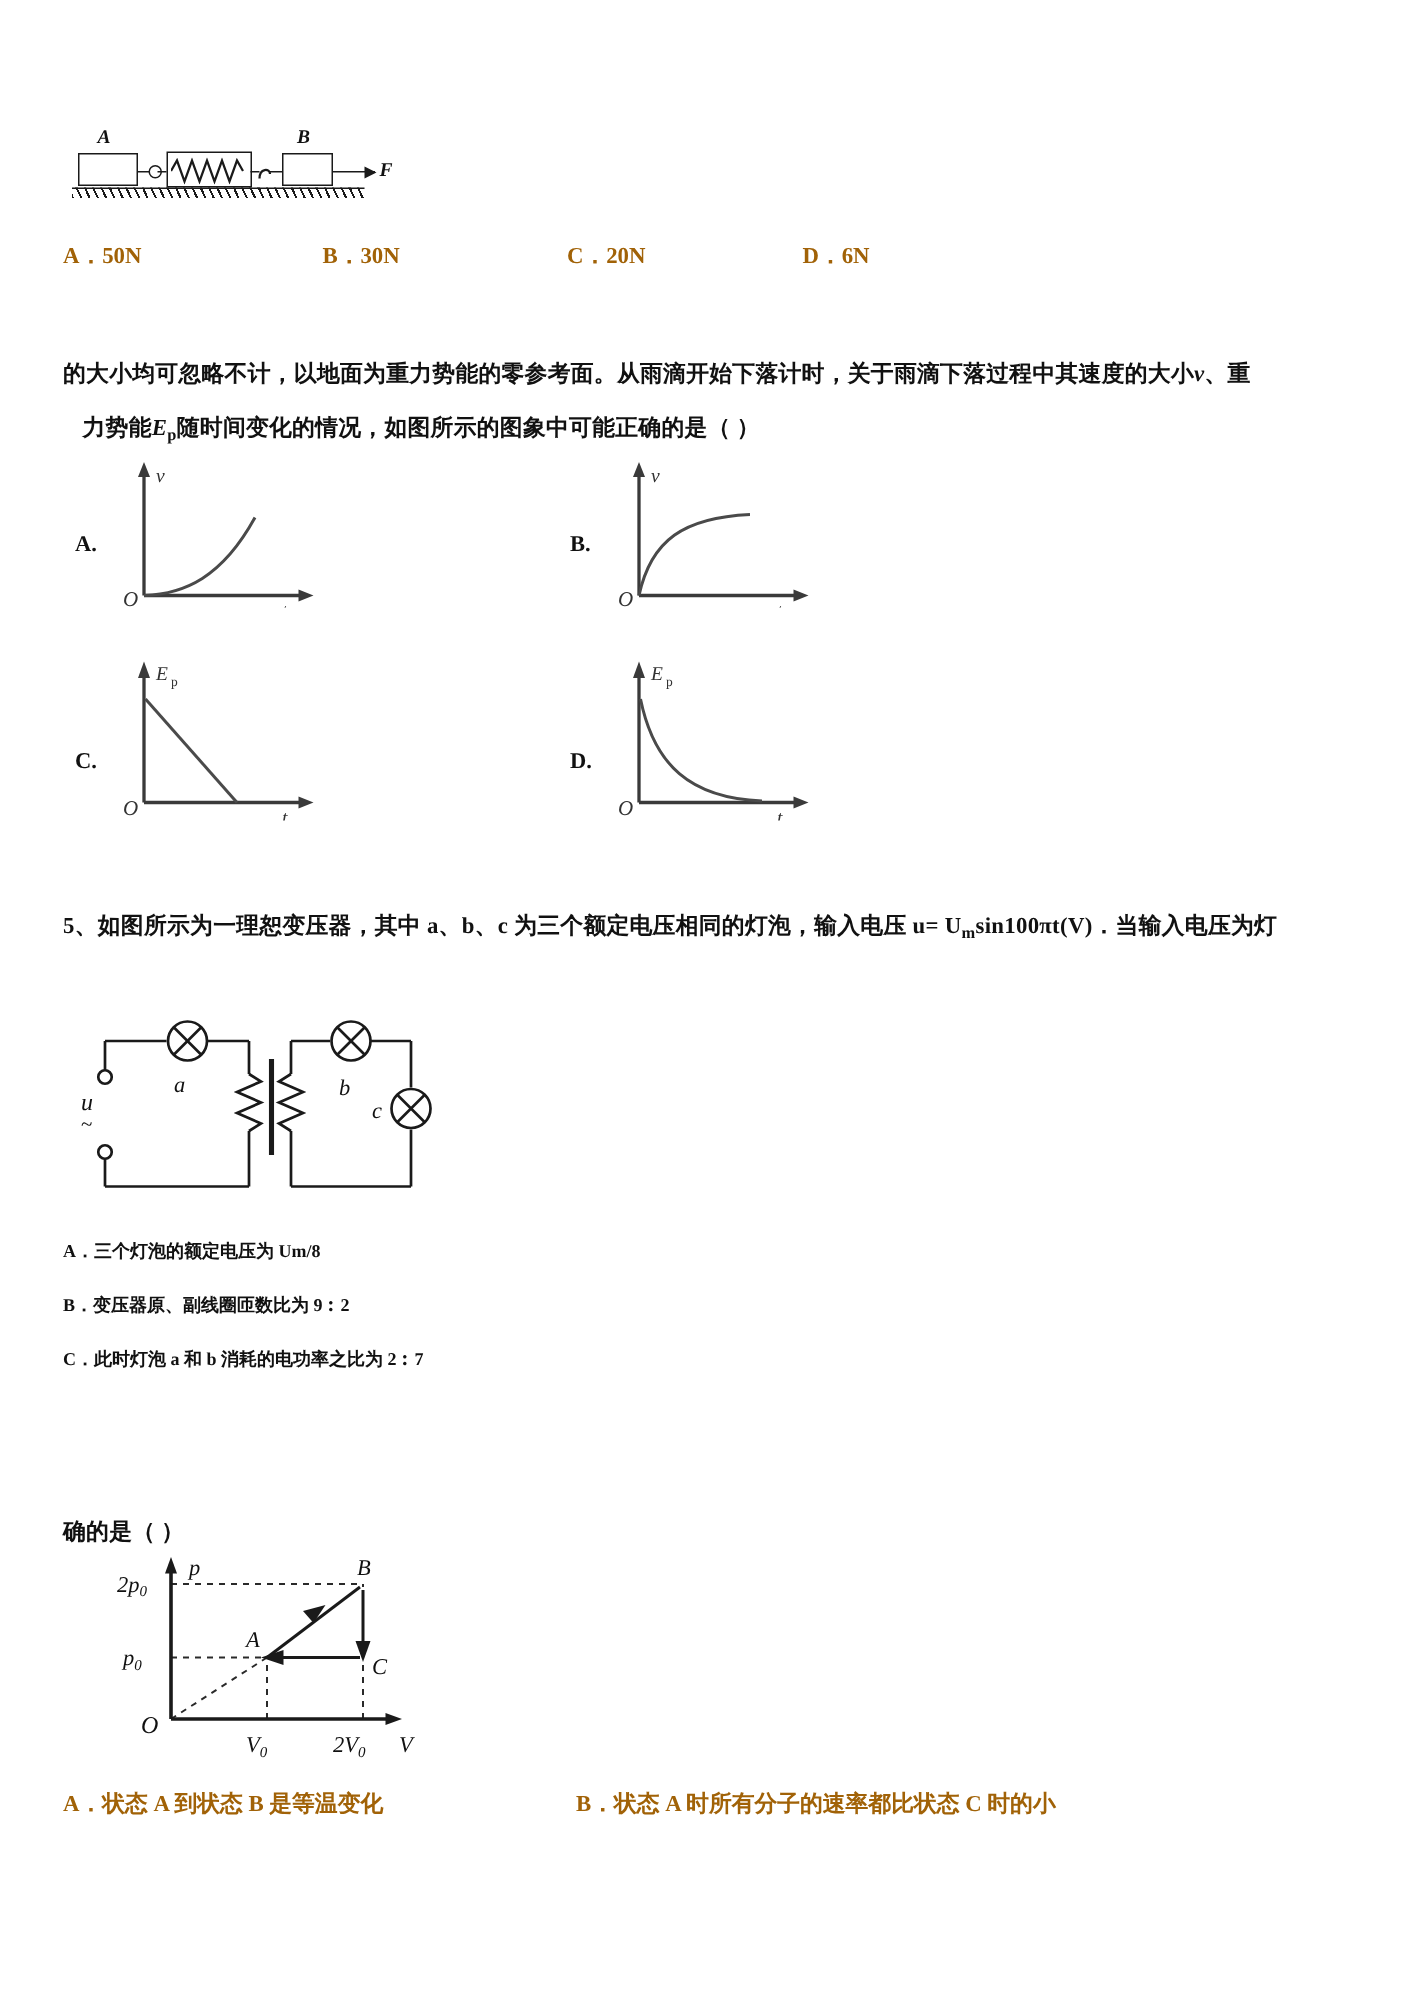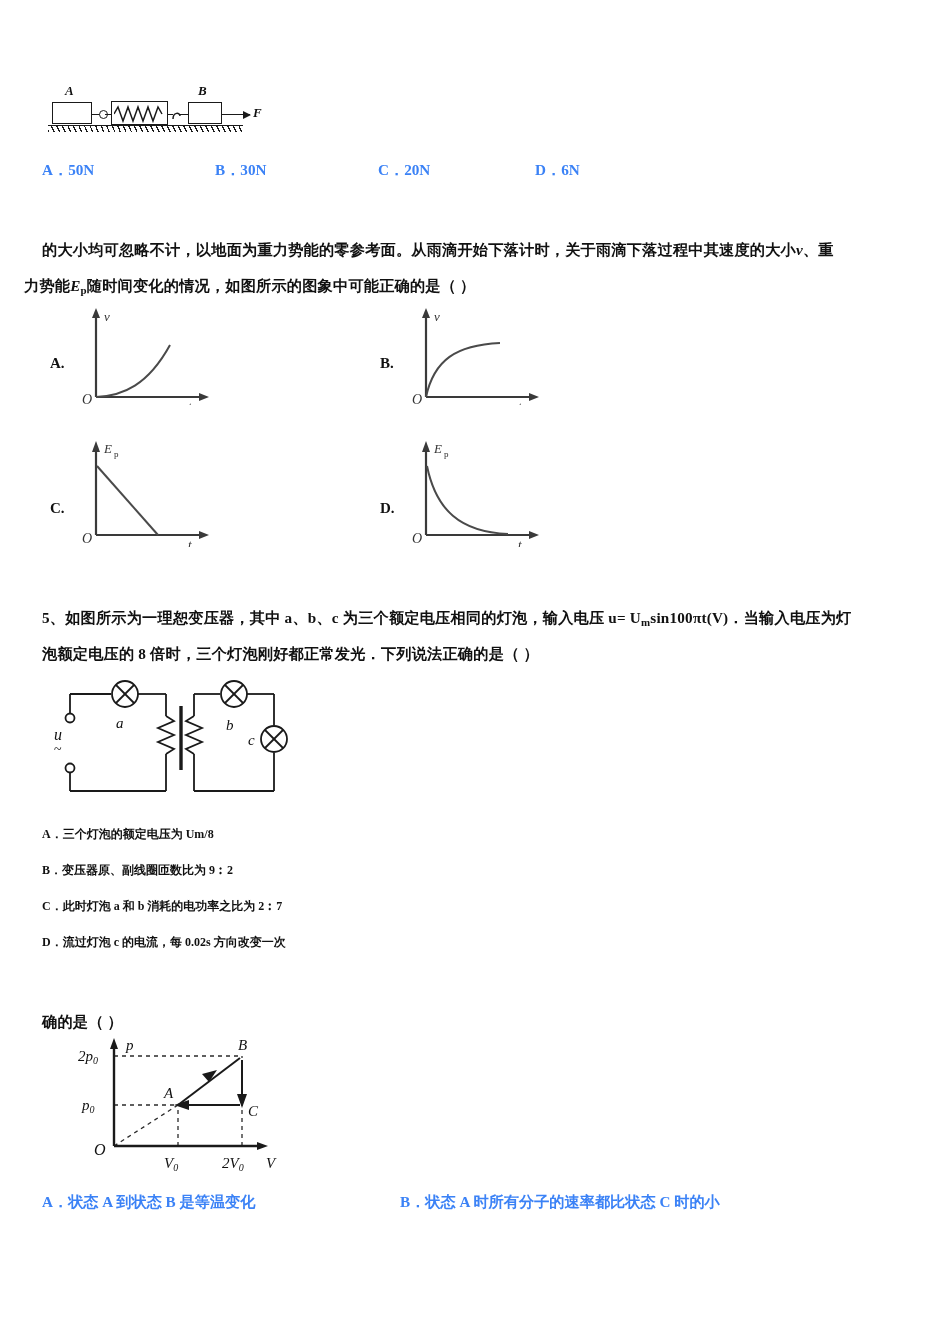--- a/index.html
+++ b/index.html
@@ -37,21 +37,21 @@
     font-size: 12px;
     font-weight: bold;
     white-space: nowrap;
     color: #111;
   }
   .opt-cell {
     position: absolute;
     font-size: 15.2px;
     font-weight: bold;
     white-space: nowrap;
-    color: #3b82f6;
+    color: #a16207;
   }
   .glabel {
     position: absolute;
     font-size: 15px;
     font-weight: bold;
     color: #111;
   }
   i, .it { font-style: italic; }
   .sub { font-size: 0.72em; vertical-align: -0.28em; }
 
@@ -145,21 +145,21 @@
   <div class="opt-cell" style="left:42px; top:160px;">A．50N</div>
   <div class="opt-cell" style="left:215px; top:160px;">B．30N</div>
   <div class="opt-cell" style="left:378px; top:160px;">C．20N</div>
   <div class="opt-cell" style="left:535px; top:160px;">D．6N</div>
 
 
   <div class="qtext" style="left:42px; top:232px;">
     <span>的大小均可忽略不计，以地面为重力势能的零参考面。从雨滴开始下落计时，关于雨滴下落过程中其速度的大小</span><i>v</i><span>、重</span>
   </div>
 
-  <div class="qtext" style="left:24px; top:268px;">
+  <div class="qtext" style="left:55px; top:268px;">
     <span>力势能</span><i>E</i><span class="sub">p</span><span>随时间变化的情况，如图所示的图象中可能正确的是（ ）</span>
   </div>
 
   <div class="glabel" style="left:50px; top:355px;">A.</div>
   <div class="svgfig" style="left:78px; top:305px;">
     <svg width="140" height="100" viewBox="0 0 140 100">
 
       <line x1="18" y1="92" x2="18" y2="10" stroke="#3a3a3a" stroke-width="2.2"></line>
       <polygon points="18,3 14,13 22,13" fill="#3a3a3a"></polygon>
 
@@ -216,21 +216,20 @@
       <text x="26" y="18" font-family="Liberation Serif, serif" font-size="13" font-style="italic" fill="#333">E</text>
       <text x="36" y="22" font-family="Liberation Serif, serif" font-size="9" fill="#333">p</text>
       <text x="4" y="108" font-family="Liberation Serif, serif" font-size="14" font-style="italic" fill="#333">O</text>
       <text x="110" y="114" font-family="Liberation Serif, serif" font-size="13" font-style="italic" fill="#333">t</text>
     </svg>
   </div>
 
   <div class="qtext" style="left:42px; top:600px;">
     <span>5、如图所示为一理恕变压器，其中 a、b、c 为三个额定电压相同的灯泡，输入电压 u= U</span><span class="sub">m</span><span>sin100πt(V)．当输入电压为灯</span>
   </div>
-  <div class="qtext" style="left:42px; top:636px;">泡额定电压的 8 倍时，三个灯泡刚好都正常发光．下列说法正确的是（  ）</div>
 
   <div class="svgfig" style="left:48px; top:672px;">
     <svg width="245" height="135" viewBox="0 0 245 135">
       <g stroke="#1a1a1a" stroke-width="1.8" fill="none">
 
         <line x1="22" y1="22" x2="63" y2="22"></line>
         <line x1="22" y1="22" x2="22" y2="42"></line>
 
         <circle cx="77" cy="22" r="13" fill="#fff"></circle>
         <line x1="68" y1="13" x2="86" y2="31"></line>
@@ -273,21 +272,20 @@
       <text x="178" y="58" font-family="Liberation Serif, serif" font-size="15" font-style="italic" fill="#111">b</text>
       <text x="200" y="73" font-family="Liberation Serif, serif" font-size="15" font-style="italic" fill="#111">c</text>
       <text x="6" y="68" font-family="Liberation Serif, serif" font-size="16" font-style="italic" fill="#111">u</text>
       <text x="6" y="82" font-family="Liberation Serif, serif" font-size="14" fill="#111">~</text>
     </svg>
   </div>
 
   <div class="opt-row" style="left:42px; top:826px;">A．三个灯泡的额定电压为 Um/8</div>
   <div class="opt-row" style="left:42px; top:862px;">B．变压器原、副线圈匝数比为 9︰2</div>
   <div class="opt-row" style="left:42px; top:898px;">C．此时灯泡 a 和 b 消耗的电功率之比为 2︰7</div>
-  <div class="opt-row" style="left:42px; top:934px;">D．流过灯泡 c 的电流，每 0.02s 方向改变一次</div>
 
   <div class="qtext" style="left:42px; top:1004px;">确的是（    ）</div>
 
   <div class="svgfig" style="left:42px; top:1030px;">
     <svg width="260" height="145" viewBox="0 0 260 145">
 
       <g stroke="#2a2a2a" stroke-width="1.3" stroke-dasharray="4,4" fill="none">
         <line x1="72" y1="26" x2="200" y2="26"></line>
         <line x1="72" y1="75" x2="200" y2="75"></line>
         <line x1="136" y1="116" x2="136" y2="75"></line>
@@ -320,15 +318,15 @@
       <text x="84" y="20" font-family="Liberation Serif, serif" font-size="15" font-style="italic" fill="#111">p</text>
       <text x="224" y="138" font-family="Liberation Serif, serif" font-size="15" font-style="italic" fill="#111">V</text>
       <text x="52" y="125" font-family="Liberation Serif, serif" font-size="16" font-style="italic" fill="#111">O</text>
       <text x="196" y="20" font-family="Liberation Serif, serif" font-size="15" font-style="italic" fill="#111">B</text>
       <text x="122" y="68" font-family="Liberation Serif, serif" font-size="15" font-style="italic" fill="#111">A</text>
       <text x="206" y="86" font-family="Liberation Serif, serif" font-size="15" font-style="italic" fill="#111">C</text>
     </svg>
   </div>
 
   <div class="opt-cell" style="left:42px; top:1192px;">A．状态 A 到状态 B 是等温变化</div>
-  <div class="opt-cell" style="left:400px; top:1192px;">B．状态 A 时所有分子的速率都比状态 C 时的小</div>
+  <div class="opt-cell" style="left:384px; top:1192px;">B．状态 A 时所有分子的速率都比状态 C 时的小</div>
 
 </div>
 
 </body></html>

